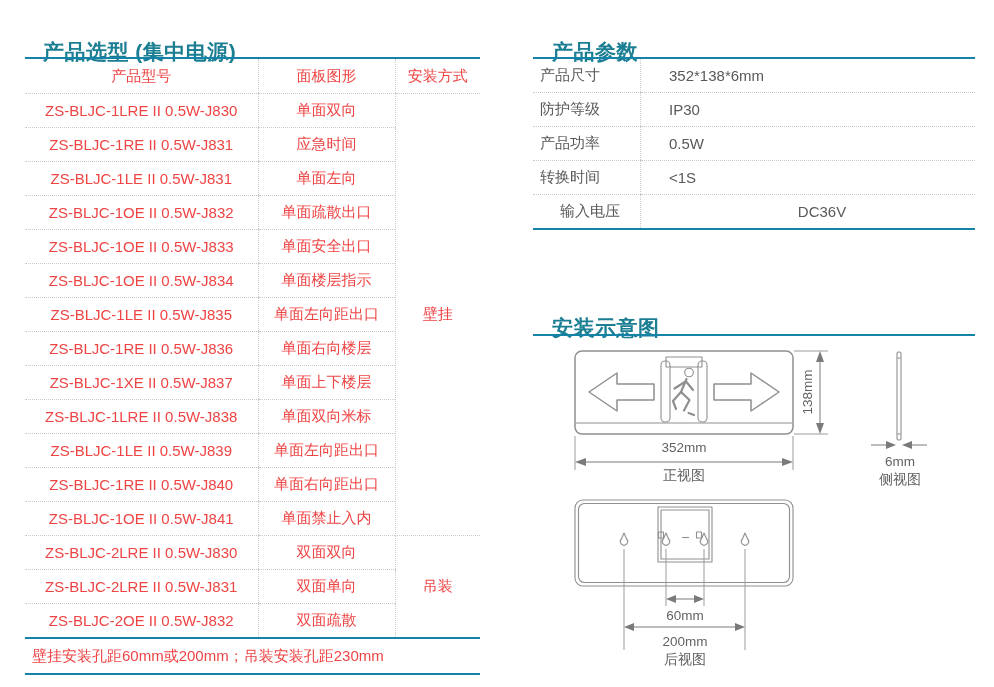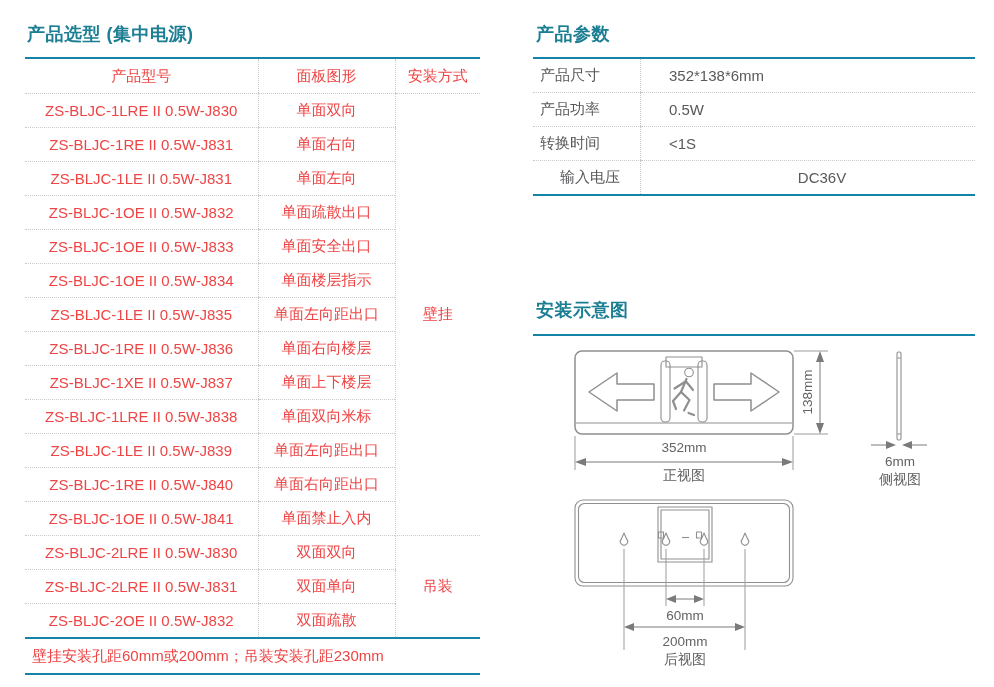--- a/index.html
+++ b/index.html
@@ -2,21 +2,21 @@
 <html><head>
 <meta charset="utf-8">
 <style>
   html,body{margin:0;padding:0;}
   body{
     width:994px;height:687px;background:#ffffff;position:relative;overflow:hidden;
     font-family:"Liberation Sans","DejaVu Sans",sans-serif;color:#58595b;
   }
   .abs{position:absolute;}
   .sec-title{
-    font-size:18px;font-weight:700;color:#1b7e93;margin:0;letter-spacing:.5px;white-space:nowrap;
+    font-size:21px;font-weight:700;color:#1b7e93;margin:16px;letter-spacing:.5px;white-space:nowrap;
   }
   .rule{height:2px;background:#1583a8;}
 
   
   #sel-table{
     left:25px;top:57px;width:455px;
     border-collapse:collapse;table-layout:fixed;
     border-top:2px solid #1583a8;
   }
   #sel-table th,#sel-table td{
@@ -72,21 +72,21 @@
     <th class="bl">面板图形</th>
     <th class="bl">安装方式</th>
   </tr>
   <tr>
     <td>ZS-BLJC-1LRE II 0.5W-J830</td>
     <td class="bl">单面双向</td>
     <td class="bl" rowspan="13">壁挂</td>
   </tr>
   <tr>
     <td>ZS-BLJC-1RE II 0.5W-J831</td>
-    <td class="bl">单面右向</td>
+    <td class="bl">应急时间</td>
   </tr>
   <tr>
     <td>ZS-BLJC-1LE II 0.5W-J831</td>
     <td class="bl">单面左向</td>
   </tr>
   <tr>
     <td>ZS-BLJC-1OE II 0.5W-J832</td>
     <td class="bl">单面疏散出口</td>
   </tr>
   <tr>
@@ -144,20 +144,24 @@
 </tbody>
   </table>
 
 <h2 class="sec-title abs" style="left:536px;top:22px;">产品参数</h2>
 
 <table id="par-table" class="abs">
   <tbody>
       <tr>
     <td class="plabel">产品尺寸</td>
     <td class="pvalue">352*138*6mm</td>
+  </tr>
+  <tr>
+    <td class="plabel">防护等级</td>
+    <td class="pvalue">IP30</td>
   </tr>
   <tr>
     <td class="plabel">产品功率</td>
     <td class="pvalue">0.5W</td>
   </tr>
   <tr>
     <td class="plabel">转换时间</td>
     <td class="pvalue">&lt;1S</td>
   </tr>
   <tr>

